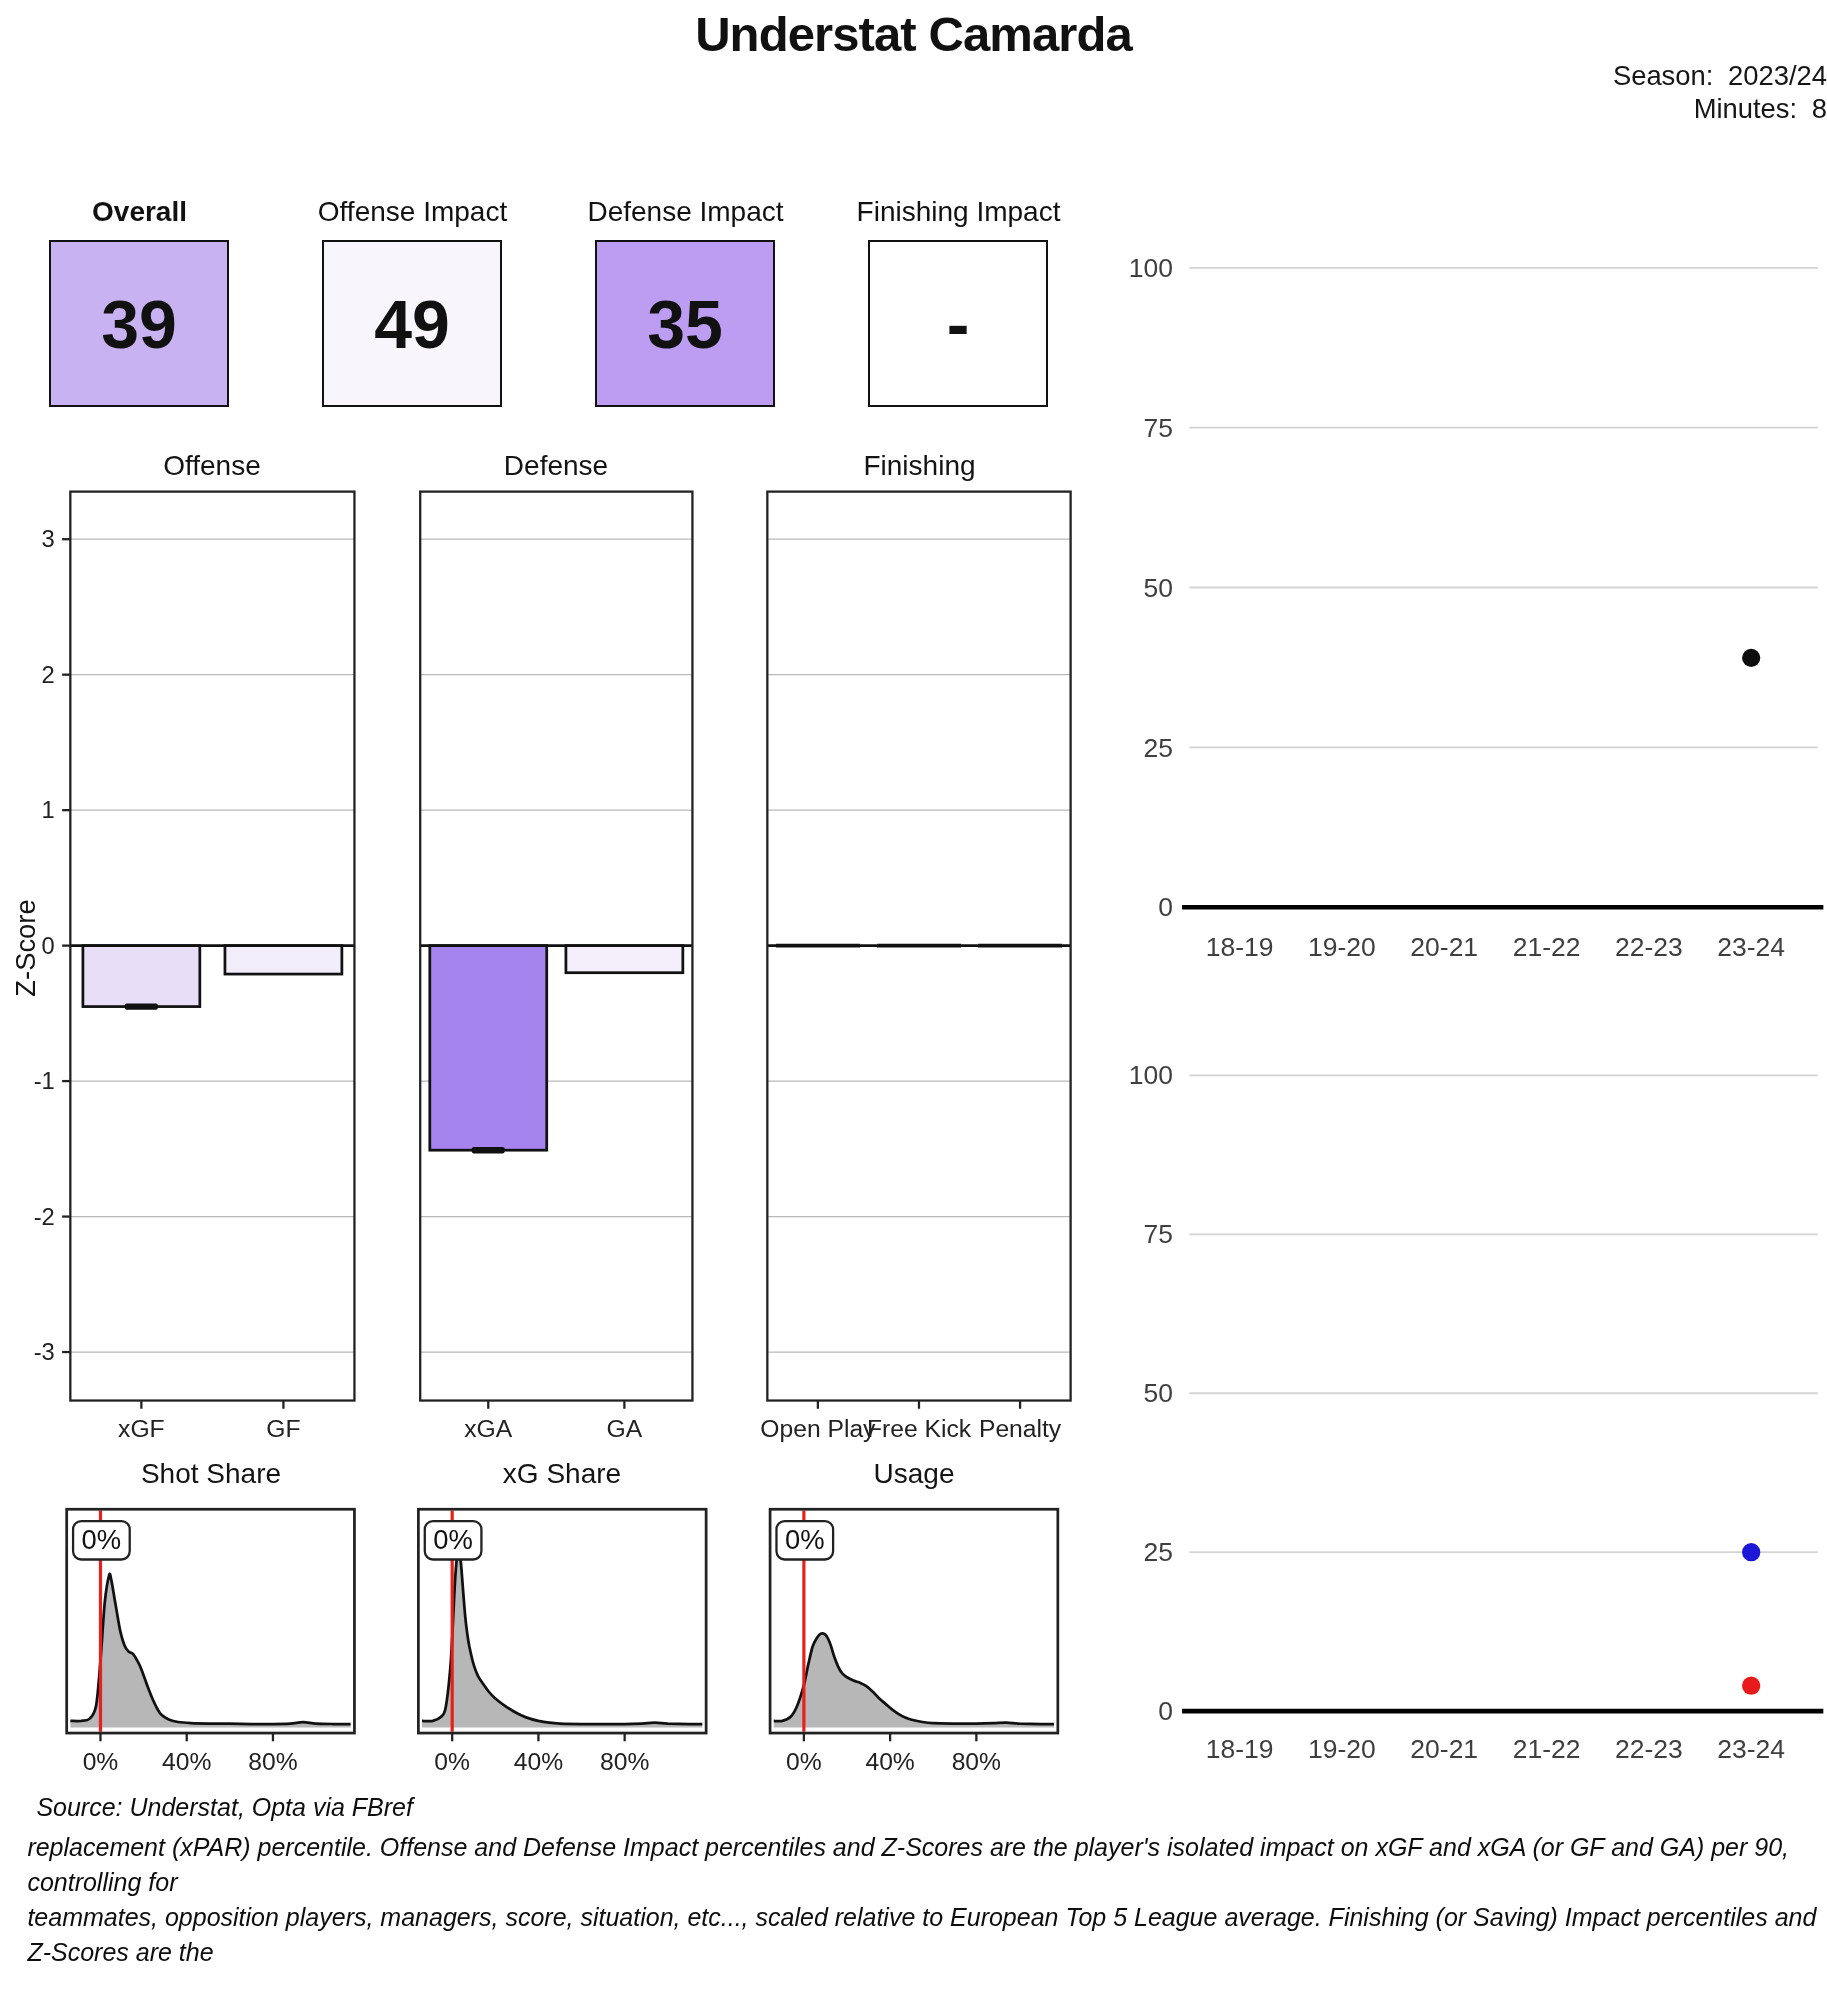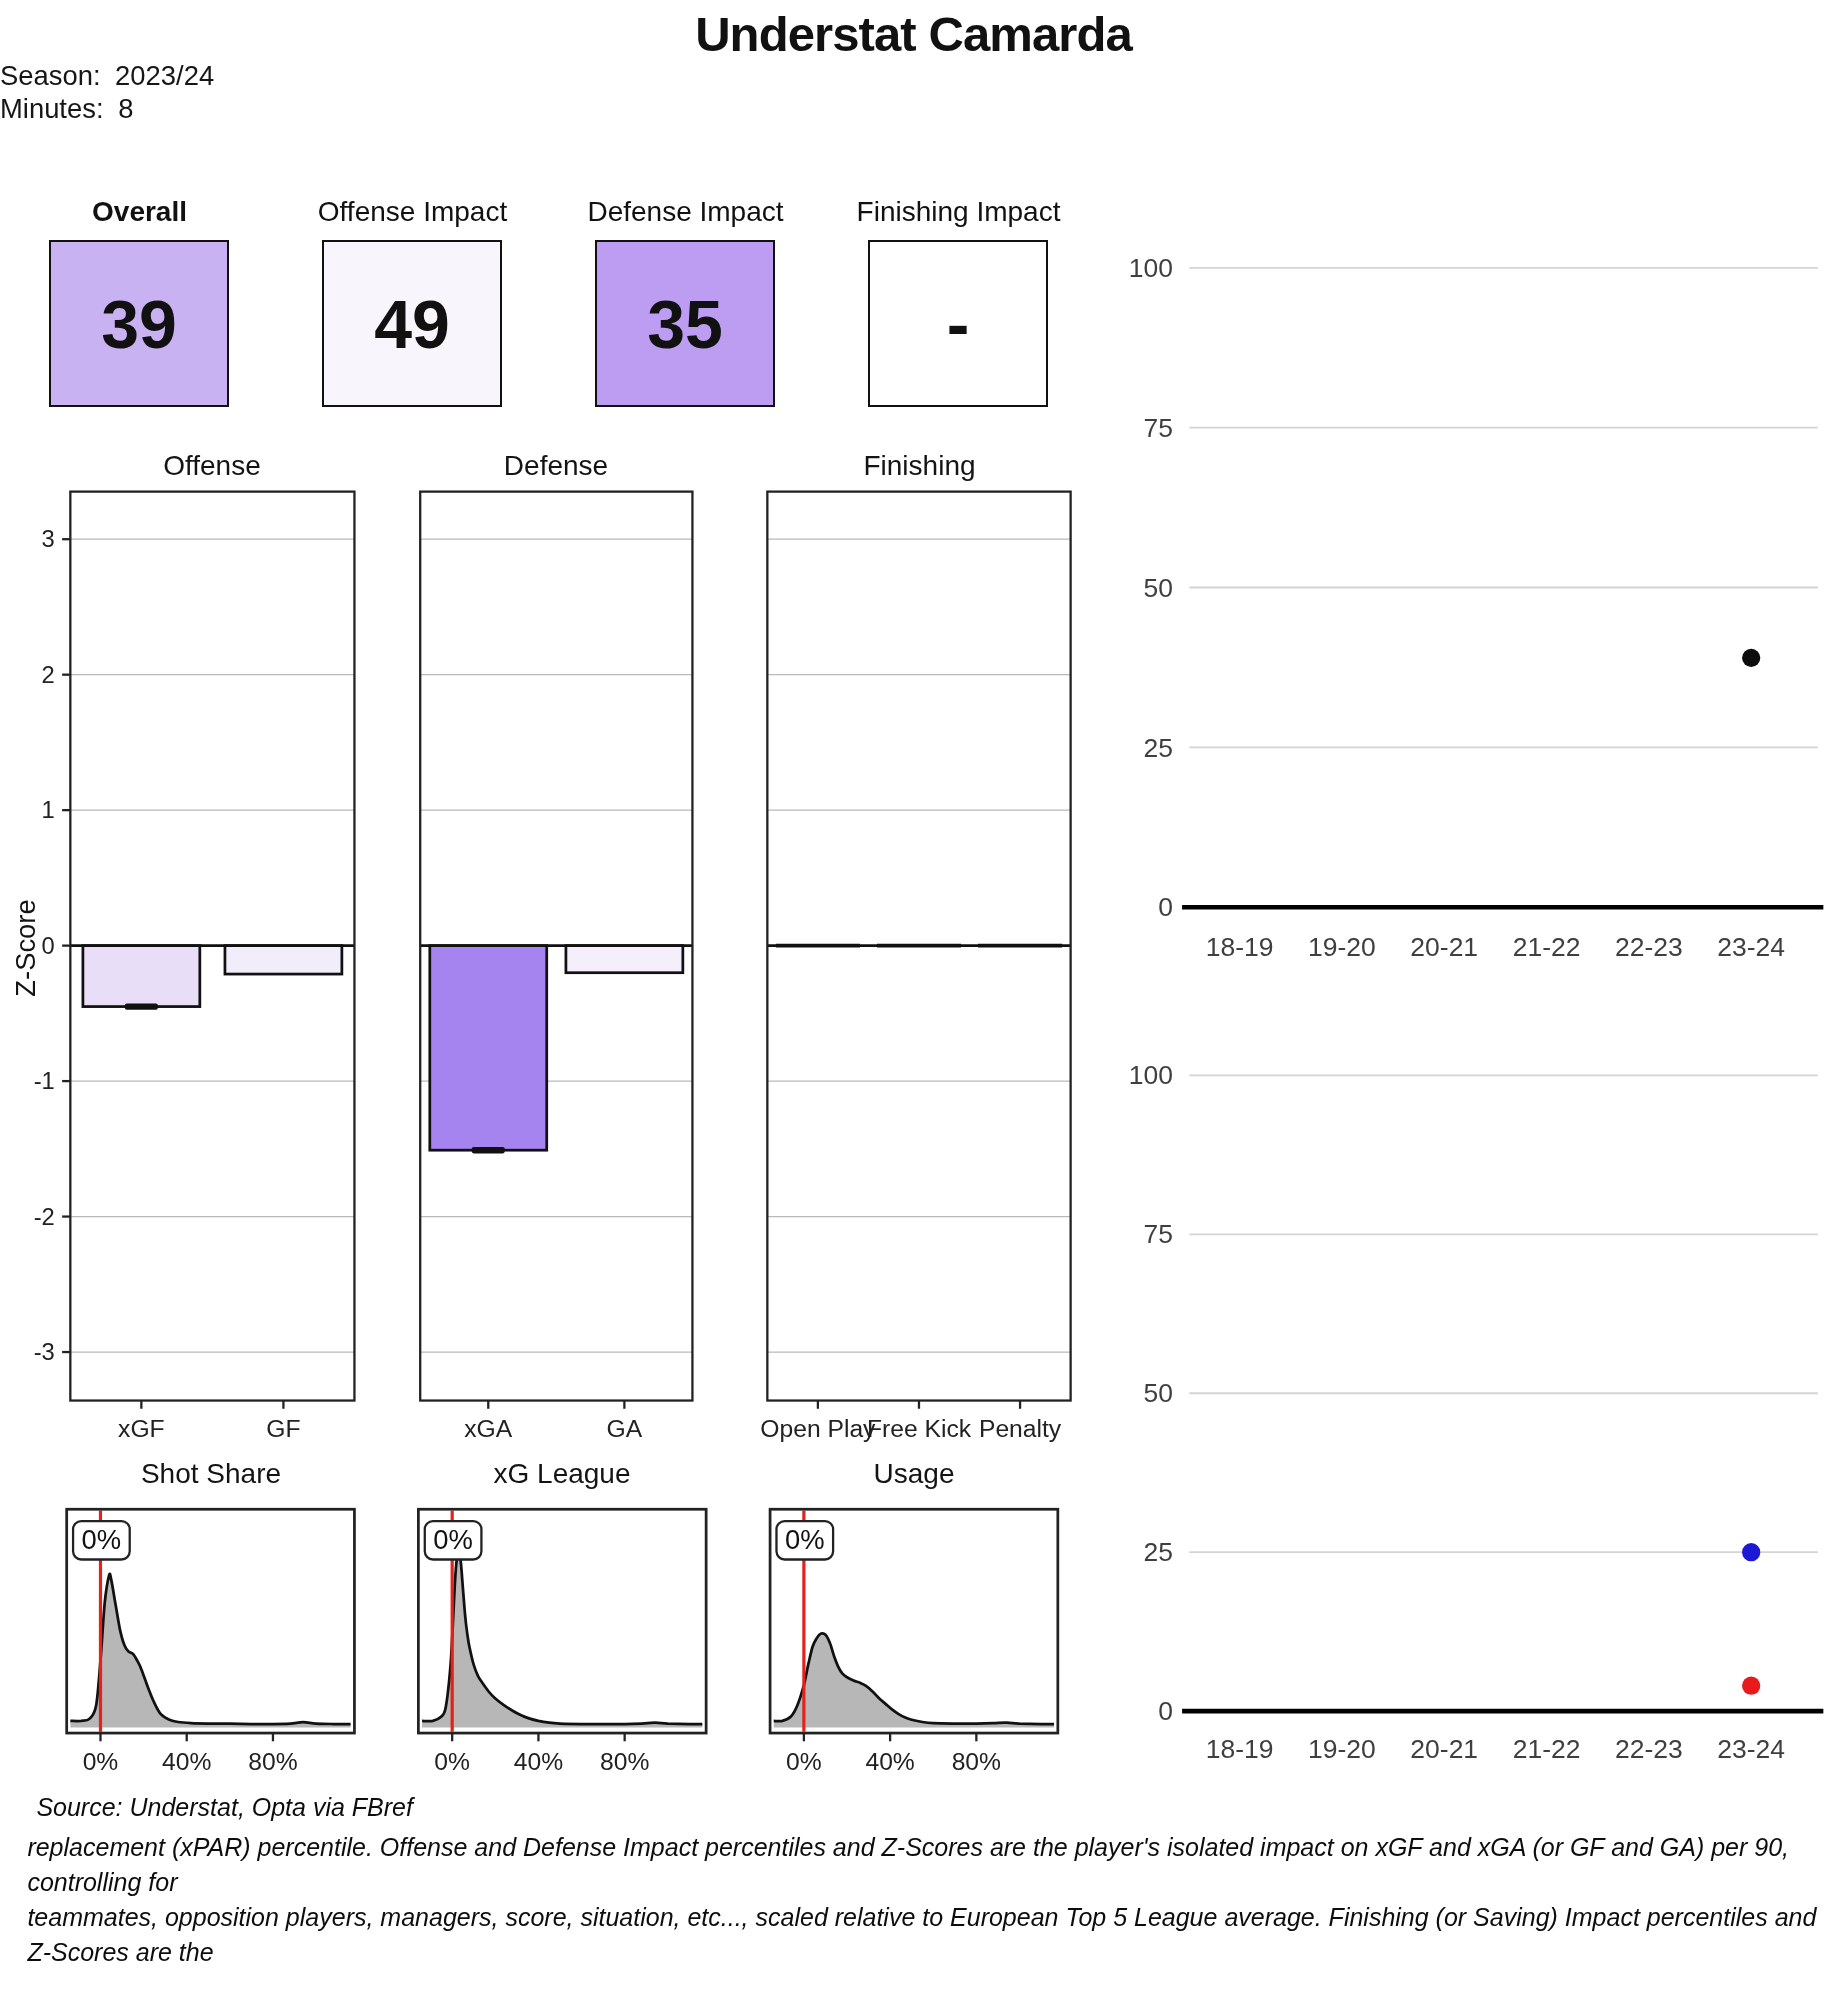--- a/index.html
+++ b/index.html
@@ -1,20 +1,20 @@
 <!DOCTYPE html>
 <html style="font-size:14.6px"><head>
 <meta charset="utf-8">
 <style>
   html,body{margin:0;padding:0;background:#ffffff;}
   .page{position:relative;width:1827px;height:2010px;background:#ffffff;overflow:hidden;
         font-family:"Liberation Sans","DejaVu Sans",sans-serif;color:#111;}
   .abs{position:absolute;}
   .page-title{top:5.5px;left:0;width:1827px;text-align:center;font-size:49px;font-weight:700;letter-spacing:-0.9px;}
-  .sub{left:0;width:1827px;text-align:left;font-size:27.4px;color:#161616;}
+  .sub{left:0;width:1827px;text-align:right;font-size:27.4px;color:#161616;}
   .sub .val{margin-left:14.6px;}
   .card{width:181px;text-align:center;}
   .card-label{position:absolute;left:50%;transform:translateX(-50%);white-space:nowrap;font-size:28px;top:0;}
   .card-label.bold{font-weight:700;}
   .card-box{position:absolute;top:44px;left:0;width:176px;height:163px;border:2.7px solid #111;
             display:flex;align-items:center;justify-content:center;font-size:68px;font-weight:700;}
   .panel-title{text-align:center;font-size:28px;color:#141414;}
   .zscore-label{left:-58px;top:932px;width:168px;text-align:center;transform:rotate(-90deg);font-size:27.4px;color:#141414;}
   .legend{top:1022px;left:1190px;width:629px;text-align:center;font-size:32px;white-space:nowrap;}
   .legend span{margin:0 11px;}
@@ -52,21 +52,21 @@
     <div class="card-box" style="background: rgb(255, 255, 255);">-</div>
   </div>
 
   <div class="abs panel-title" style="left:70px;top:450px;width:284px">Offense</div>
   <div class="abs panel-title" style="left:420px;top:450px;width:272px">Defense</div>
   <div class="abs panel-title" style="left:768px;top:450px;width:303px">Finishing</div>
   <div class="abs zscore-label">Z-Score</div>
 
 
   <div class="abs panel-title" style="left:67px;top:1458px;width:288px">Shot Share</div>
-  <div class="abs panel-title" style="left:418px;top:1458px;width:288px">xG League</div>
+  <div class="abs panel-title" style="left:418px;top:1458px;width:288px">xG Share</div>
   <div class="abs panel-title" style="left:770px;top:1458px;width:288px">Usage</div>
 
   <svg class="abs" style="left:0;top:0" width="1827" height="2010" viewBox="0 0 2000 2200">
       <g>
         <line x1="77" y1="590.0999999999999" x2="388" y2="590.0999999999999" stroke="#b9b9b9" stroke-width="1.4"></line>
         <line x1="68" y1="590.0999999999999" x2="77" y2="590.0999999999999" stroke="#222" stroke-width="2.5"></line>
         <text x="60" y="599.0999999999999" text-anchor="end" font-size="26" fill="#222">3</text>
         <line x1="77" y1="738.4" x2="388" y2="738.4" stroke="#b9b9b9" stroke-width="1.4"></line>
         <line x1="68" y1="738.4" x2="77" y2="738.4" stroke="#222" stroke-width="2.5"></line>
         <text x="60" y="747.4" text-anchor="end" font-size="26" fill="#222">2</text>

